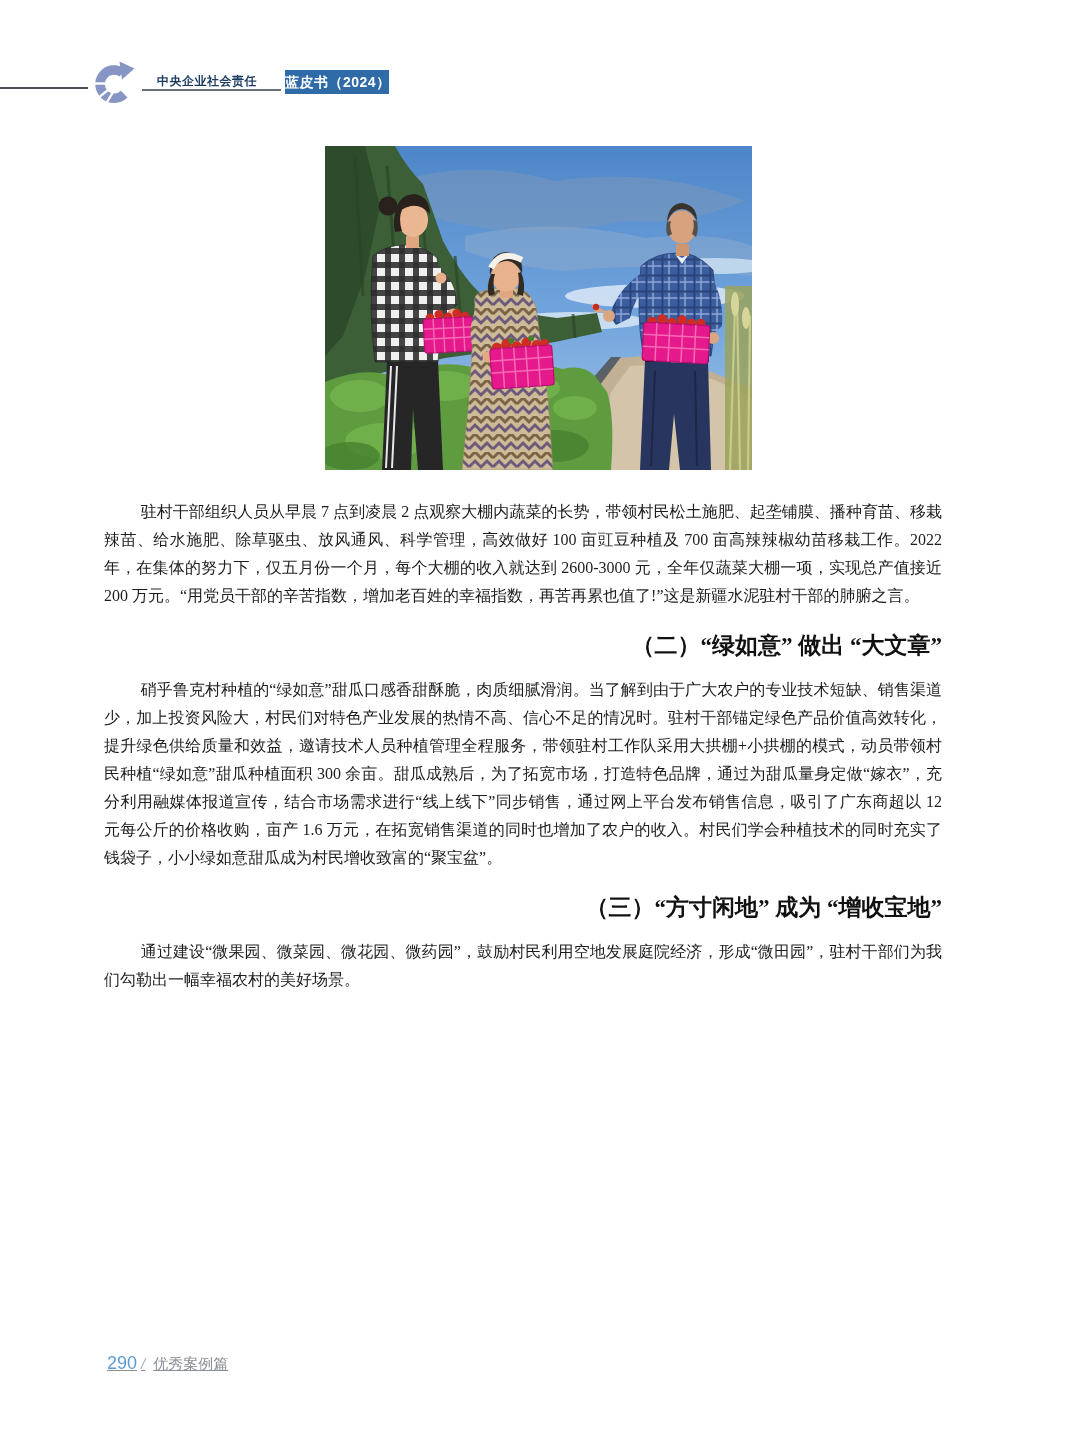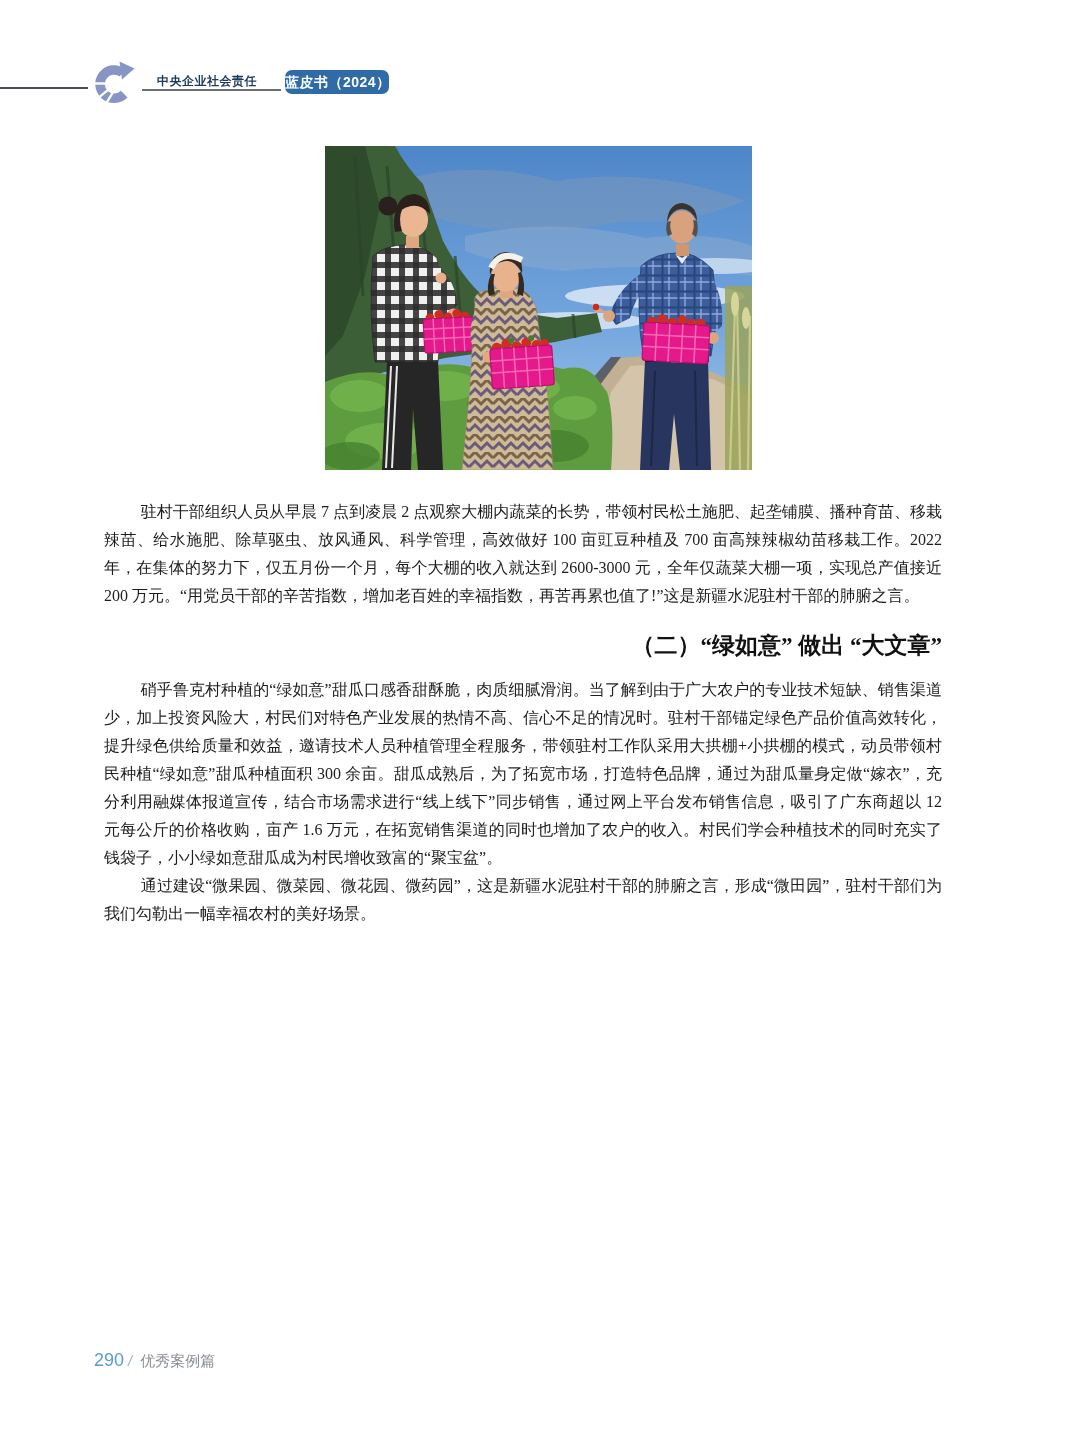--- a/index.html
+++ b/index.html
@@ -26,21 +26,21 @@
     color:#1b3a5f;letter-spacing:0.5px;white-space:nowrap;
   }
   .hdr-title-rule{
     position:absolute;left:142px;top:89px;width:139px;height:2px;background:#6a6f75;
   }
   .hdr-badge{
     position:absolute;left:285px;top:70px;width:104px;height:24px;
     background:#2f6ba7;color:#ffffff;
     font-family:"Liberation Sans","DejaVu Sans",sans-serif;
     font-weight:bold;font-size:14px;line-height:24px;text-align:center;
-    letter-spacing:0.5px;white-space:nowrap;border-radius:7px;
+    letter-spacing:0.5px;white-space:nowrap;
   }
   
   .photo{
     position:absolute;left:325px;top:146px;width:427px;height:324px;
   }
   .photo svg{display:block;width:100%;height:100%;}
   
   .article{
     position:absolute;left:104px;top:490px;width:838px;
   }
@@ -52,23 +52,23 @@
   }
   .article p.first{margin-top:8px;}
   .article h2{
     margin:21px 0 15px 68px;
     font-size:23px;line-height:30px;font-weight:bold;color:#111;
     white-space:nowrap;
     text-align:right;
   }
   
   .footer{
-    position:absolute;left:94px;top:1352px;height:24px;
+    position:absolute;left:107px;top:1352px;height:24px;
     font-family:"Liberation Sans","DejaVu Sans",sans-serif;
-    font-size:15px;line-height:16px;color:#8a8f94;white-space:nowrap;
+    font-size:15px;line-height:23px;color:#8a8f94;white-space:nowrap;text-decoration:underline;
   }
   .footer .pageno{color:#5b9bd5;font-size:18px;margin-right:4px;}
   .footer .sep{color:#9ab4cc;margin-right:8px;font-style:italic;}
 </style>
 </head>
 <body>
 
 <div class="page">
 
   <div class="hdr-left-rule"></div>
@@ -274,22 +274,23 @@
     </svg>
   </div>
 
   <div class="article">
     <p class="first">驻村干部组织人员从早晨 7 点到凌晨 2 点观察大棚内蔬菜的长势，带领村民松土施肥、起垄铺膜、播种育苗、移栽辣苗、给水施肥、除草驱虫、放风通风、科学管理，高效做好 100 亩豇豆种植及 700 亩高辣辣椒幼苗移栽工作。2022 年，在集体的努力下，仅五月份一个月，每个大棚的收入就达到 2600-3000 元，全年仅蔬菜大棚一项，实现总产值接近 200 万元。“用党员干部的辛苦指数，增加老百姓的幸福指数，再苦再累也值了!”这是新疆水泥驻村干部的肺腑之言。</p>
 
     <h2>（二）“绿如意” 做出 “大文章”</h2>
 
     <p>硝乎鲁克村种植的“绿如意”甜瓜口感香甜酥脆，肉质细腻滑润。当了解到由于广大农户的专业技术短缺、销售渠道少，加上投资风险大，村民们对特色产业发展的热情不高、信心不足的情况时。驻村干部锚定绿色产品价值高效转化，提升绿色供给质量和效益，邀请技术人员种植管理全程服务，带领驻村工作队采用大拱棚+小拱棚的模式，动员带领村民种植“绿如意”甜瓜种植面积 300 余亩。甜瓜成熟后，为了拓宽市场，打造特色品牌，通过为甜瓜量身定做“嫁衣”，充分利用融媒体报道宣传，结合市场需求进行“线上线下”同步销售，通过网上平台发布销售信息，吸引了广东商超以 12 元每公斤的价格收购，亩产 1.6 万元，在拓宽销售渠道的同时也增加了农户的收入。村民们学会种植技术的同时充实了钱袋子，小小绿如意甜瓜成为村民增收致富的“聚宝盆”。</p>
 
-
-
-    <p>通过建设“微果园、微菜园、微花园、微药园”，这是新疆水泥驻村干部的肺腑之言，形成“微田园”，驻村干部们为我们勾勒出一幅幸福农村的美好场景。</p>
+    <h2>（三）“方寸闲地” 成为 “增收宝地”</h2>
+
+
+    <p>通过建设“微果园、微菜园、微花园、微药园”，鼓励村民利用空地发展庭院经济，形成“微田园”，驻村干部们为我们勾勒出一幅幸福农村的美好场景。</p>
   </div>
 
   <div class="footer">
     <span class="pageno">290</span><span class="sep">/</span><span class="section">优秀案例篇</span>
   </div>
 
 </div>
 
 </body></html>

